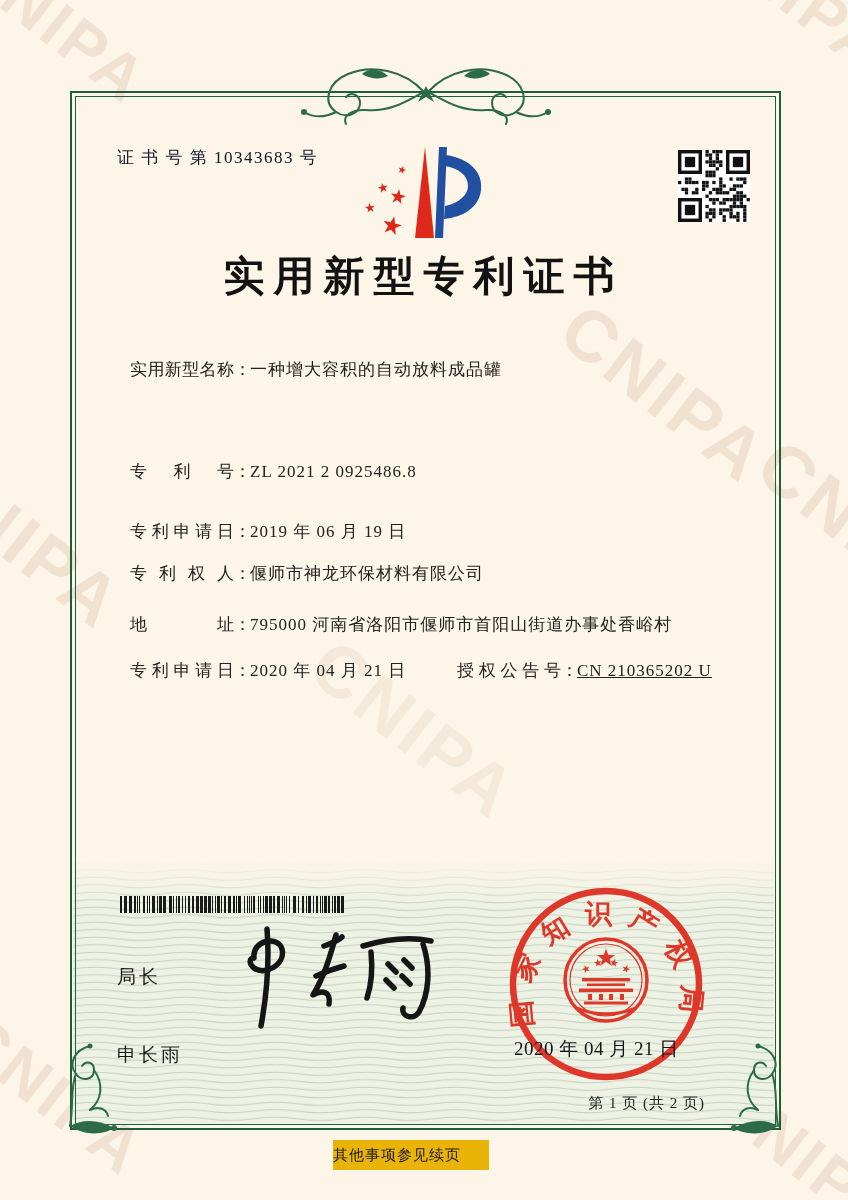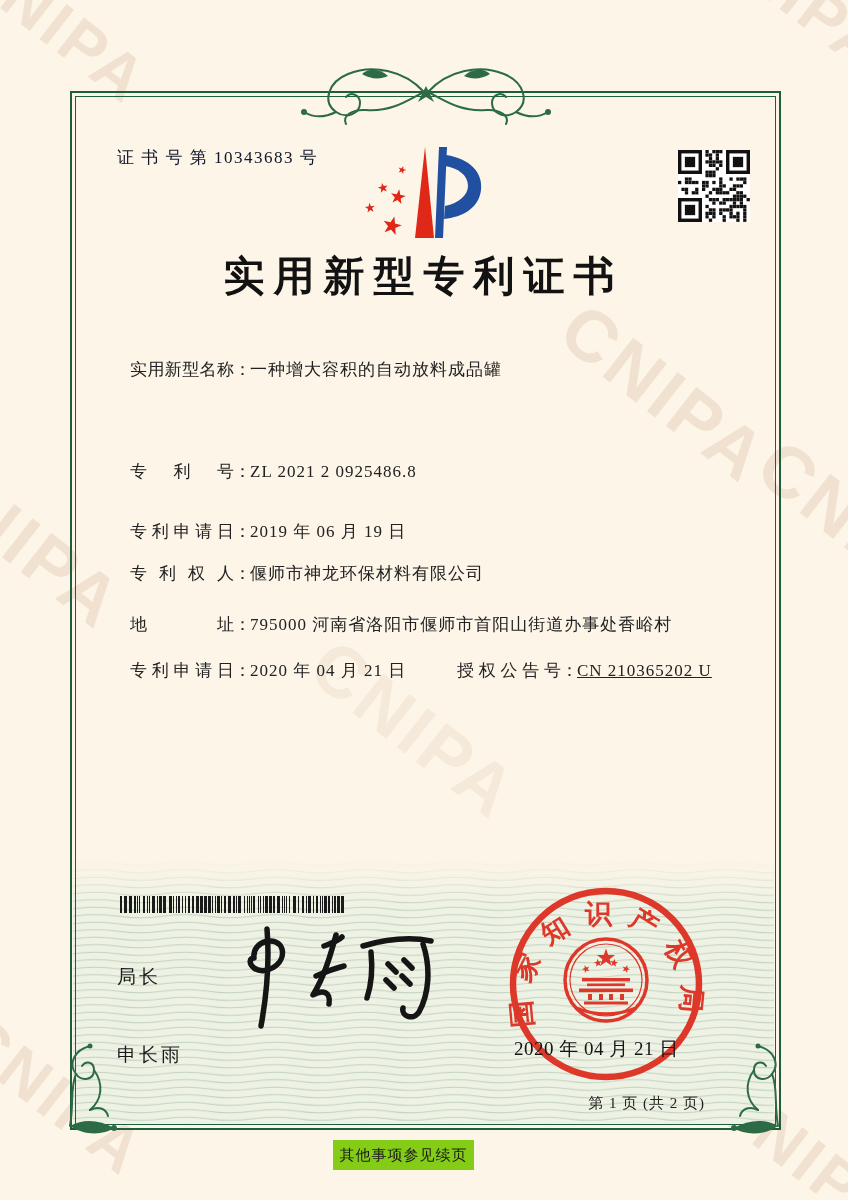--- a/index.html
+++ b/index.html
@@ -51,22 +51,22 @@
   .grant2{position:absolute;left:327px;top:0;text-decoration:underline;}
   .bodytext{
     left:118px;top:695px;width:630px;font-size:17.5px;line-height:27.5px;
     text-align:justify;color:#1c1c1c;letter-spacing:0.3px;
   }
   .bodytext p{margin:0;text-indent:2em;}
   .director{left:117px;font-size:19px;letter-spacing:3px;color:#1a1a1a;}
   .sealdate{left:514px;top:1036px;font-size:19px;letter-spacing:0.5px;color:#131313;z-index:7;}
   .pagenum{left:105px;top:1094px;width:600px;text-align:right;font-size:15px;letter-spacing:1px;color:#222;z-index:6;}
   .note{
-    left:333px;top:1140px;width:141px;height:30px;line-height:30px;text-align:center;
-    background:#84cc16;font-size:15px;letter-spacing:1px;color:#1a1a1a;
+    left:333px;top:1140px;width:156px;height:30px;line-height:30px;text-align:left;
+    background:#eab308;font-size:15px;letter-spacing:1px;color:#1a1a1a;
   }
   .sig{z-index:6;}
   .sealwrap{z-index:6;}
 </style>
 </head>
 <body>
 
 <div class="page">
 
   <svg width="0" height="0" style="position:absolute" aria-hidden="true">

